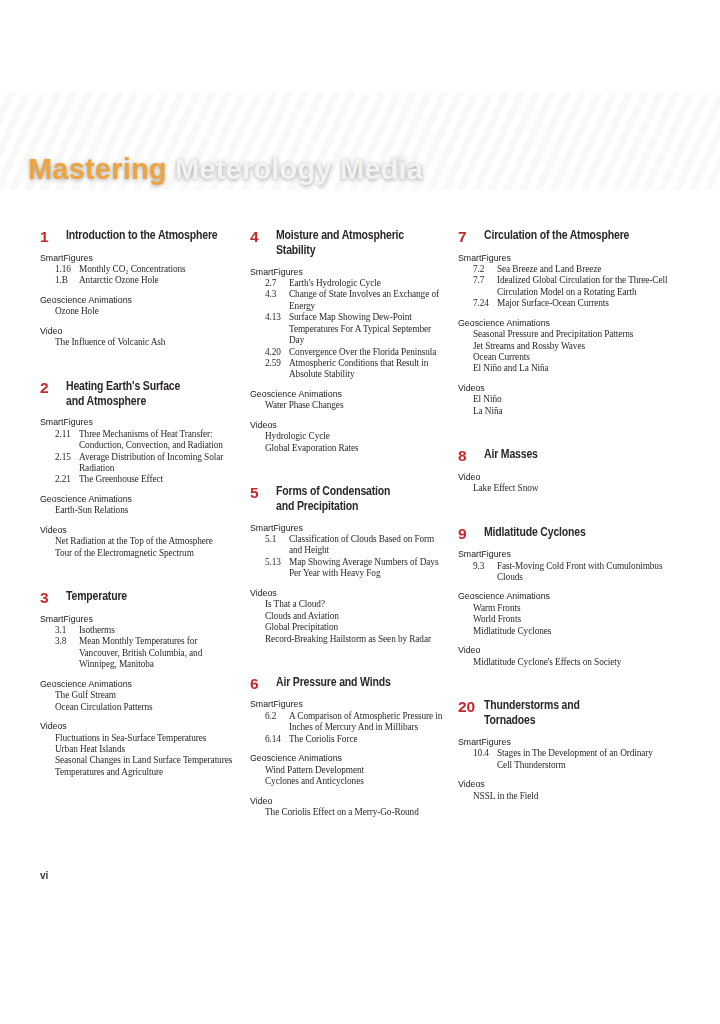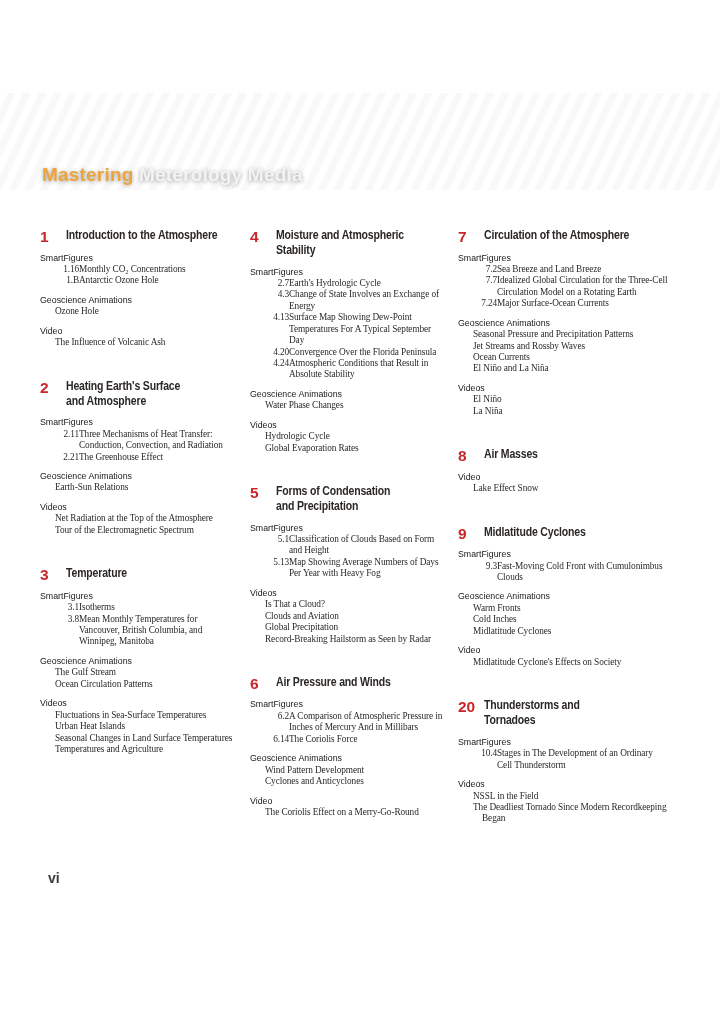--- a/index.html
+++ b/index.html
@@ -29,22 +29,22 @@
 
 8 12%, #4d5254 24%, #8f9596 38%, #c2c6c6 50%, #dbdddd 62%, #ced2d2 74%, #a9afb0 86%, #838a8c 100%);
   }
   .banner::before {
     content:""; position:absolute; inset:0;
     background:repeating-linear-gradient(115deg,
       rgba(255,255,255,0.05) 0 7px, rgba(0,0,0,0.05) 7px 14px);
     opacity:.5;
   }
   .banner-title {
-    position:absolute; left:42px; bottom:4px;
-    font-size:19px; font-weight:bold; letter-spacing:0.2px;
+    position:absolute; left:28px; bottom:4px;
+    font-size:29px; font-weight:bold; letter-spacing:0.2px;
     text-shadow:0 1px 4px rgba(0,0,0,0.35);
     white-space:nowrap;
   }
   .banner-title .hl { color:#eca43e; }
   .banner-title .rest { color:#f3f3f1; }
 
   
   .content { position:absolute; top:228px; left:0; width:720px; }
   .col { position:absolute; top:0; }
   .col:nth-child(1) { left:40px;  width:196px; }
@@ -70,25 +70,25 @@
     letter-spacing:0; margin-bottom:1.5px;
   }
   .item {
     font-family:"Liberation Serif","DejaVu Serif",serif;
     font-size:9.3px; line-height:1.23; color:#2a2a2a;
     letter-spacing:-0.1px;
     margin-left:15px;
     padding-left:9px; text-indent:-9px;
   }
   .item.numbered { padding-left:24px; text-indent:-24px; }
-  .item-num { display:inline-block; min-width:24px; text-indent:0;text-align:right; }
+  .item-num { display:inline-block; min-width:24px; text-indent:0; }
 
   .page-number {
-    position:absolute; left:48px; top:870px;
-    font-size:14px; font-weight:bold; color:#3a3a3a;
+    position:absolute; left:40px; top:870px;
+    font-size:10px; font-weight:bold; color:#3a3a3a;
   }
 </style>
 </head>
 <body>
 
 <div class="banner">
   <div class="banner-title">
     <span class="hl">Mastering</span><span class="rest"> Meterology Media</span>
   </div>
 </div>
@@ -120,20 +120,21 @@
         <div class="sec-head">
           <span class="sec-num">2</span>
           <span class="sec-title">
             <div class="sec-title-line">Heating Earth's Surface</div>
             <div class="sec-title-line">and Atmosphere</div>
           </span>
         </div>
         <div class="group">
           <div class="group-label">SmartFigures</div>
           <div class="item numbered"><span class="item-num">2.11</span><span class="item-text">Three Mechanisms of Heat Transfer: Conduction, Convection, and Radiation</span></div>
+          <div class="item numbered"><span class="item-num">2.15</span><span class="item-text">Average Distribution of Incoming Solar Radiation</span></div>
           <div class="item numbered"><span class="item-num">2.21</span><span class="item-text">The Greenhouse Effect</span></div>
         </div>
         <div class="group">
           <div class="group-label">Geoscience Animations</div>
           <div class="item"><span class="item-text">Earth-Sun Relations</span></div>
         </div>
         <div class="group">
           <div class="group-label">Videos</div>
           <div class="item"><span class="item-text">Net Radiation at the Top of the Atmosphere</span></div>
           <div class="item"><span class="item-text">Tour of the Electromagnetic Spectrum</span></div>
@@ -173,21 +174,21 @@
             <div class="sec-title-line">Moisture and Atmospheric</div>
             <div class="sec-title-line">Stability</div>
           </span>
         </div>
         <div class="group">
           <div class="group-label">SmartFigures</div>
           <div class="item numbered"><span class="item-num">2.7</span><span class="item-text">Earth's Hydrologic Cycle</span></div>
           <div class="item numbered"><span class="item-num">4.3</span><span class="item-text">Change of State Involves an Exchange of Energy</span></div>
           <div class="item numbered"><span class="item-num">4.13</span><span class="item-text">Surface Map Showing Dew-Point Temperatures For A Typical September Day</span></div>
           <div class="item numbered"><span class="item-num">4.20</span><span class="item-text">Convergence Over the Florida Peninsula</span></div>
-          <div class="item numbered"><span class="item-num">4.24</span><span class="item-text">Atmospheric Conditions that Result in Absolute Stability</span></div>
+          <div class="item numbered"><span class="item-num">2.59</span><span class="item-text">Atmospheric Conditions that Result in Absolute Stability</span></div>
         </div>
         <div class="group">
           <div class="group-label">Geoscience Animations</div>
           <div class="item"><span class="item-text">Water Phase Changes</span></div>
         </div>
         <div class="group">
           <div class="group-label">Videos</div>
           <div class="item"><span class="item-text">Hydrologic Cycle</span></div>
           <div class="item"><span class="item-text">Global Evaporation Rates</span></div>
         </div>
@@ -282,21 +283,21 @@
             <div class="sec-title-line">Midlatitude Cyclones</div>
           </span>
         </div>
         <div class="group">
           <div class="group-label">SmartFigures</div>
           <div class="item numbered"><span class="item-num">9.3</span><span class="item-text">Fast-Moving Cold Front with Cumulonimbus Clouds</span></div>
         </div>
         <div class="group">
           <div class="group-label">Geoscience Animations</div>
           <div class="item"><span class="item-text">Warm Fronts</span></div>
-          <div class="item"><span class="item-text">Cold Inches</span></div>
+          <div class="item"><span class="item-text">World Fronts</span></div>
           <div class="item"><span class="item-text">Midlatitude Cyclones</span></div>
         </div>
         <div class="group">
           <div class="group-label">Video</div>
           <div class="item"><span class="item-text">Midlatitude Cyclone's Effects on Society</span></div>
         </div>
       </section>
       <section class="sec">
         <div class="sec-head">
           <span class="sec-num">20</span>
@@ -305,19 +306,18 @@
             <div class="sec-title-line">Tornadoes</div>
           </span>
         </div>
         <div class="group">
           <div class="group-label">SmartFigures</div>
           <div class="item numbered"><span class="item-num">10.4</span><span class="item-text">Stages in The Development of an Ordinary Cell Thunderstorm</span></div>
         </div>
         <div class="group">
           <div class="group-label">Videos</div>
           <div class="item"><span class="item-text">NSSL in the Field</span></div>
-          <div class="item"><span class="item-text">The Deadliest Tornado Since Modern Recordkeeping Began</span></div>
         </div>
       </section>
     </div>
   </div>
 
 <div class="page-number">vi</div>
 
 </body></html>

